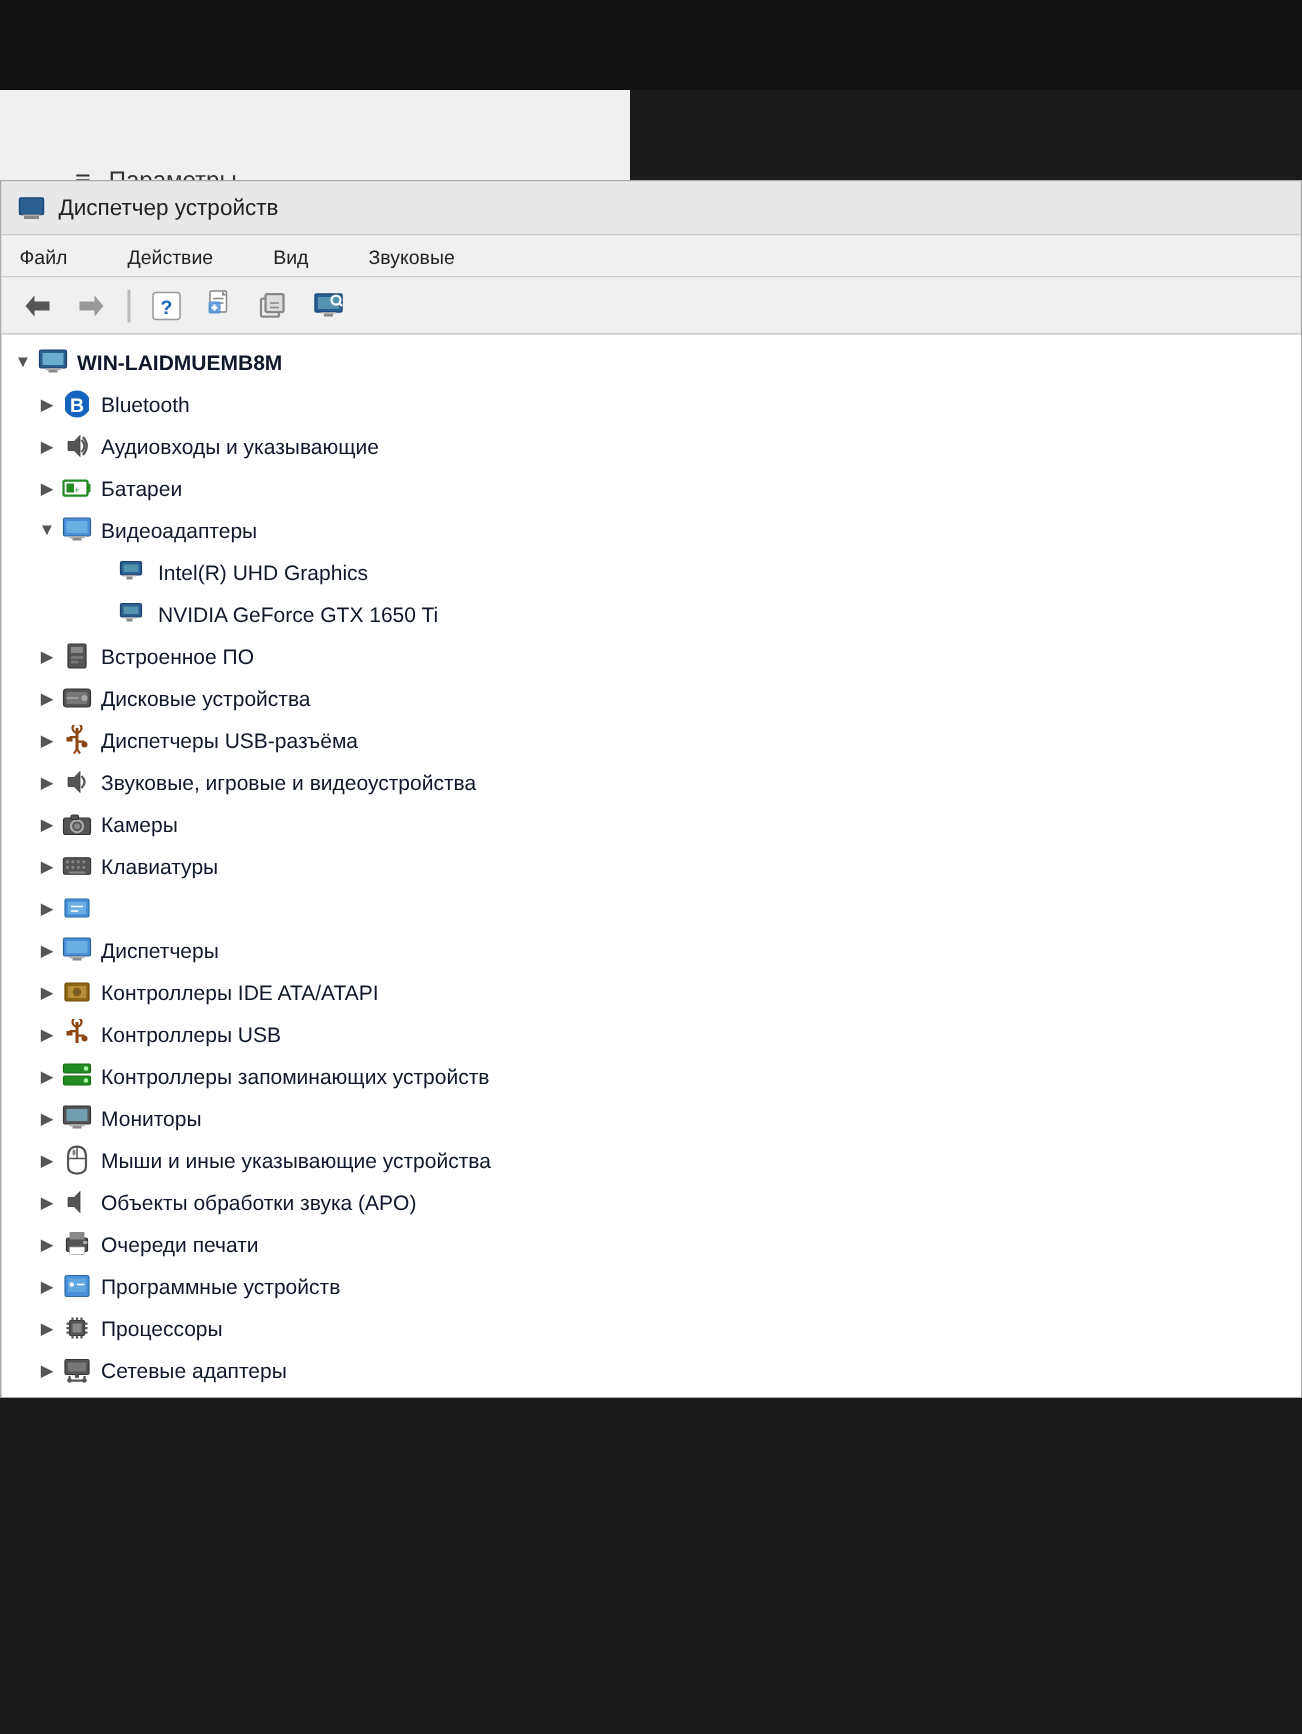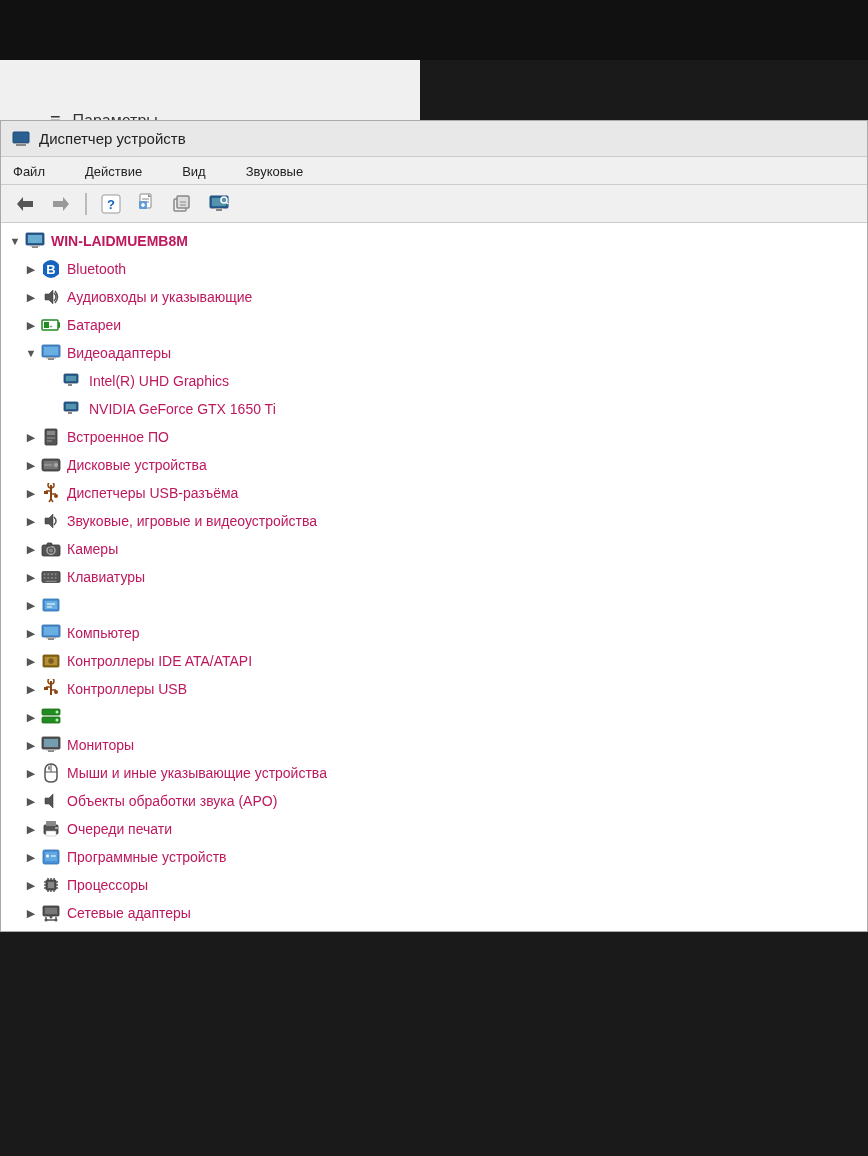--- a/index.html
+++ b/index.html
@@ -185,31 +185,31 @@
       display: flex;
       align-items: center;
       justify-content: center;
       margin-right: 6px;
       flex-shrink: 0;
       font-size: 15px;
     }
 
     .tree-label {
       font-size: 14px;
-      color: #be185d;
+      color: #0f172a;
       user-select: none;
     }
 
     .tree-item.root-node .tree-label {
       font-weight: 600;
       font-size: 14px;
     }
 
     .tree-item.grandchild-item {
-      padding-left: 44px;
+      padding-left: 60px;
     }
 
     
     .dm-tree::-webkit-scrollbar {
       width: 14px;
     }
     .dm-tree::-webkit-scrollbar-track {
       background: #f0f0f0;
     }
     .dm-tree::-webkit-scrollbar-thumb {
@@ -491,21 +491,21 @@
     <div class="tree-item" style="padding-left: 22px;">
       <div class="tree-expander">▶</div>
       <div class="tree-icon">
         <svg width="20" height="18" viewBox="0 0 20 18">
           <rect x="1" y="1" width="18" height="12" rx="1" fill="#4a90d9" stroke="#2a5f8f" stroke-width="0.8"></rect>
           <rect x="3" y="3" width="14" height="8" fill="#87ceeb" opacity="0.5"></rect>
           <rect x="7" y="14" width="6" height="2" fill="#888"></rect>
           <rect x="5" y="13" width="10" height="1.5" fill="#aaa"></rect>
         </svg>
       </div>
-      <span class="tree-label">Компьютер</span>
+      <span class="tree-label">Диспетчеры</span>
     </div>
 
     <div class="tree-item" style="padding-left: 22px;">
       <div class="tree-expander">▶</div>
       <div class="tree-icon">
         <svg width="20" height="16" viewBox="0 0 20 16">
           <rect x="2" y="2" width="16" height="12" rx="1" fill="#8B6914" stroke="#6B4a04" stroke-width="0.8"></rect>
           <rect x="4" y="4" width="12" height="8" rx="0.5" fill="#c8a050" opacity="0.7"></rect>
           <circle cx="10" cy="8" r="2.5" fill="#8B6914" stroke="#6B4a04" stroke-width="0.5"></circle>
           <circle cx="10" cy="8" r="1" fill="#555"></circle>
@@ -532,20 +532,21 @@
     <div class="tree-item" style="padding-left: 22px;">
       <div class="tree-expander">▶</div>
       <div class="tree-icon">
         <svg width="20" height="18" viewBox="0 0 20 18">
           <rect x="1" y="1" width="18" height="6" rx="1" fill="#228B22" stroke="#1a6b12" stroke-width="0.8"></rect>
           <rect x="1" y="9" width="18" height="6" rx="1" fill="#228B22" stroke="#1a6b12" stroke-width="0.8"></rect>
           <circle cx="16" cy="4" r="1.5" fill="#aaffaa"></circle>
           <circle cx="16" cy="12" r="1.5" fill="#aaffaa"></circle>
         </svg>
       </div>
+      <span class="tree-label">Контроллеры запоминающих устройств</span>
     </div>
 
     <div class="tree-item" style="padding-left: 22px;">
       <div class="tree-expander">▶</div>
       <div class="tree-icon">
         <svg width="20" height="18" viewBox="0 0 20 18">
           <rect x="1" y="1" width="18" height="12" rx="1" fill="#555" stroke="#333" stroke-width="0.8"></rect>
           <rect x="3" y="3" width="14" height="8" fill="#87ceeb" opacity="0.6"></rect>
           <rect x="7" y="14" width="6" height="2" fill="#888"></rect>
           <rect x="5" y="13" width="10" height="1.5" fill="#aaa"></rect>

